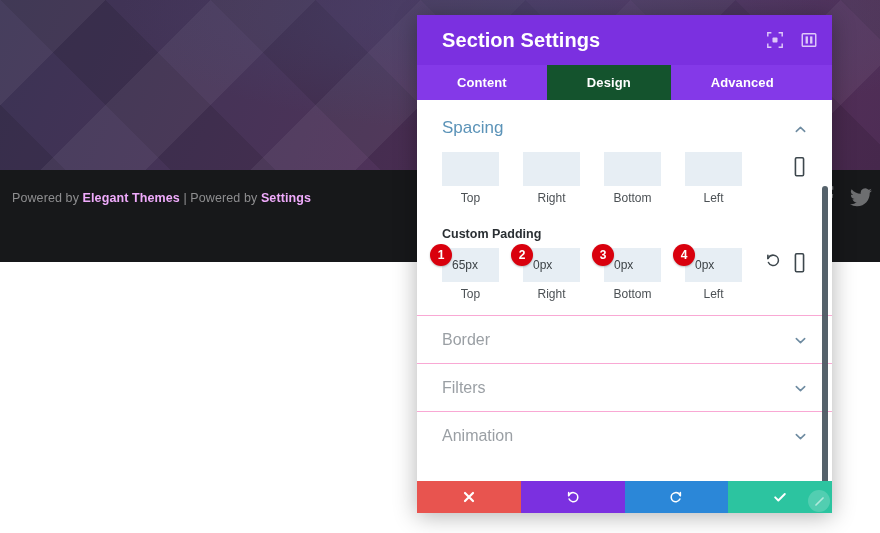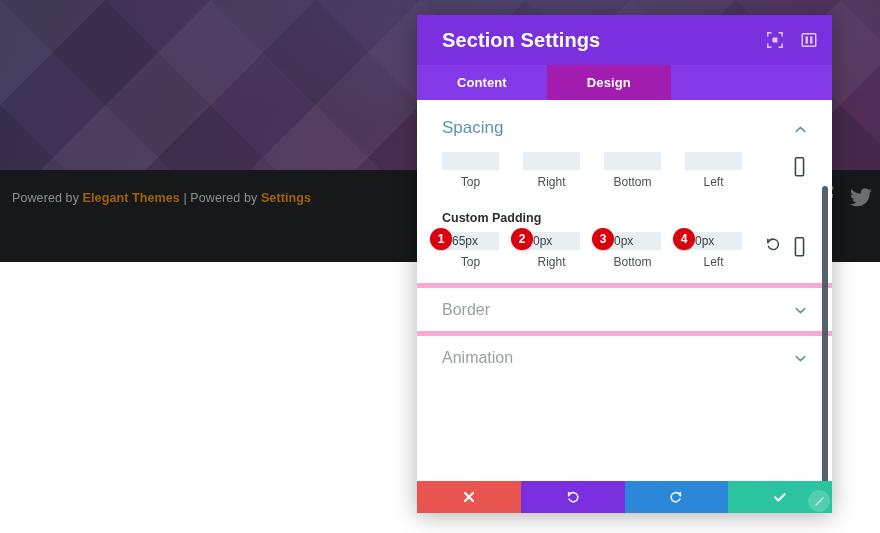--- a/index.html
+++ b/index.html
@@ -30,21 +30,21 @@
   .footer-bar {
     position: absolute; left: 0; top: 170px; width: 880px; height: 92px;
     background: #17181a;
     display: flex; align-items: flex-start;
   }
   .footer-text {
     color: #8e8e90; font-size: 12.5px; line-height: 1;
     margin-left: 12px; margin-top: 22px; letter-spacing: .1px;
     white-space: nowrap;
   }
-  .footer-text b { color: #a16207; font-weight: 700; }
+  .footer-text b { color: #f0abfc; font-weight: 700; }
   .social {
     position: absolute; right: 8px; top: 16px;
     display: flex; align-items: center; gap: 16px;
   }
   .social svg { display: block; }
 
   .page-white {
     position: absolute; left: 0; top: 262px; width: 880px; height: 271px; background:#fff;
   }
 
@@ -73,21 +73,21 @@
 
   .tabs {
     height: 35px; background: #8439e8; display: flex; flex: 0 0 35px;
   }
   .tab {
     padding: 0 40px; height: 100%;
     display: flex; align-items: center; justify-content: center;
     color: #ffffff; font-size: 13px; font-weight: 700; letter-spacing: .1px;
     cursor: pointer;
   }
-  .tab.active { background: #a21caf; }
+  .tab.active { background: #14532d; }
 
   .modal-body {
     flex: 1 1 auto; position: relative; overflow: hidden; background: #fff;
   }
   .scroll-track {
     position: absolute; right: 2px; top: 0; width: 6px; height: 100%;
   }
   .scroll-thumb {
     position: absolute; right: 2px; top: 86px; width: 6px; height: 310px;
     background: #4c5a63; border-radius: 3px; opacity: .95; cursor: pointer;
@@ -103,21 +103,21 @@
 
   .field-label {
     font-size: 12.5px; color: #2a2f33; font-weight: 700; margin-bottom: 7px;
   }
   .quad {
     display: flex; align-items: flex-start; gap: 9px; position: relative;
   }
   .quad-fields { display:flex; gap: 24px; flex: 1; }
   .qf { flex: 1; position: relative; }
   .qf-input {
-    height: 18px; background: #e7eef4; border: none; width: 100%;
+    height: 34px; background: #e7eef4; border: none; width: 100%;
     display: flex; align-items: center;
     padding-left: 10px; font-size: 12px; color: #3d4347;
   }
   .qf-cap {
     text-align: center; font-size: 12px; color: #4c5155; margin-top: 5px;
   }
   .row-icons {
     display: flex; align-items: center; gap: 11px; padding-top: 4px; width: 56px;
     justify-content: flex-end;
   }
@@ -130,21 +130,21 @@
     background: #d9000d; color: #fff;
     font-size: 12px; font-weight: 700;
     display: flex; align-items: center; justify-content: center;
     box-shadow: 0 1px 2px rgba(0,0,0,.25);
     z-index: 5;
   }
 
   .spacer-28 { height: 22px; }
 
   .acc-item {
-    height: 48px; border-top: 5px solid #f9a8d4;
+    height: 48px; border-top: 1px solid #f9a8d4;
     display: flex; align-items: center; justify-content: space-between;
     padding: 0 25px; cursor: pointer;
   }
   .acc-title { color: #9a9fa4; font-size: 16px; font-weight: 400; }
   .acc-list { margin-top: 14px; }
 
   
   .actionbar {
     position: absolute; left: 417px; top: 481px;
     width: 415px; height: 32px;
@@ -211,20 +211,21 @@
             <rect x="6.2" y="6" width="2.6" height="8" fill="#e7d6fb" stroke="none"></rect>
             <rect x="11.2" y="6" width="2.6" height="8" fill="#e7d6fb" stroke="none"></rect>
           </svg>
         </span>
       </div>
     </div>
 
     <div class="tabs">
       <div class="tab">Content</div>
       <div class="tab active">Design</div>
+      <div class="tab">Advanced</div>
     </div>
 
     <div class="modal-body">
 
       <div class="section-open">
         <div class="sec-head">
           <span class="sec-title-open">Spacing</span>
           <span class="chev">
             <svg viewBox="0 0 14 14" fill="none" stroke="currentColor" stroke-width="1.7" stroke-linecap="round" stroke-linejoin="round">
               <path d="M2.5 9L7 4.7 11.5 9"></path>
@@ -305,20 +306,28 @@
       <div class="acc-list">
         <div class="acc-item">
           <span class="acc-title">Border</span>
           <span class="chev">
             <svg viewBox="0 0 14 14" fill="none" stroke="currentColor" stroke-width="1.7" stroke-linecap="round" stroke-linejoin="round">
                 <path d="M2.5 5L7 9.3 11.5 5"></path>
               </svg>
           </span>
         </div>
         <div class="acc-item">
+          <span class="acc-title">Filters</span>
+          <span class="chev">
+            <svg viewBox="0 0 14 14" fill="none" stroke="currentColor" stroke-width="1.7" stroke-linecap="round" stroke-linejoin="round">
+                <path d="M2.5 5L7 9.3 11.5 5"></path>
+              </svg>
+          </span>
+        </div>
+        <div class="acc-item">
           <span class="acc-title">Animation</span>
           <span class="chev">
             <svg viewBox="0 0 14 14" fill="none" stroke="currentColor" stroke-width="1.7" stroke-linecap="round" stroke-linejoin="round">
                 <path d="M2.5 5L7 9.3 11.5 5"></path>
               </svg>
           </span>
         </div>
       </div>
 
       <div class="scroll-track">

